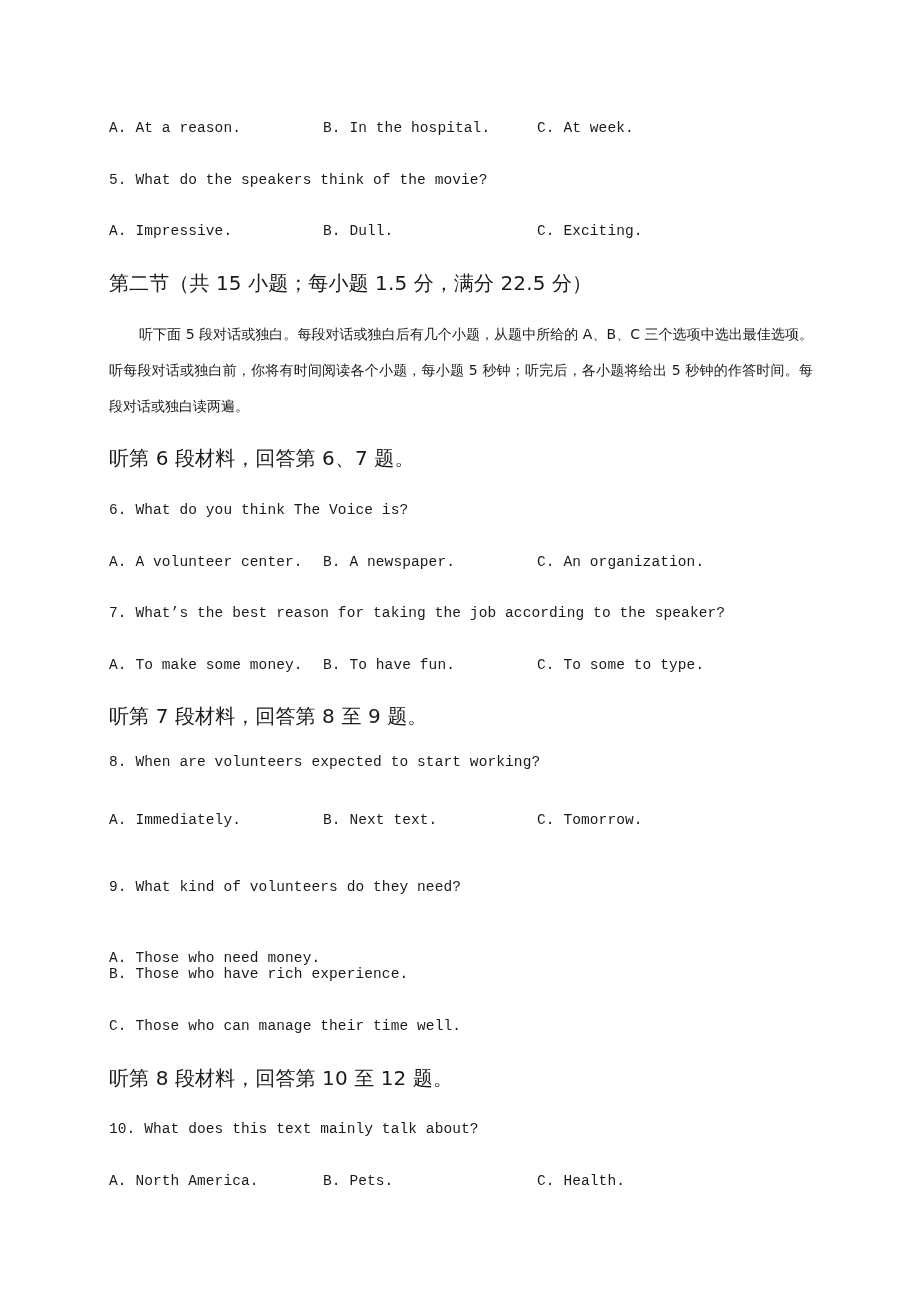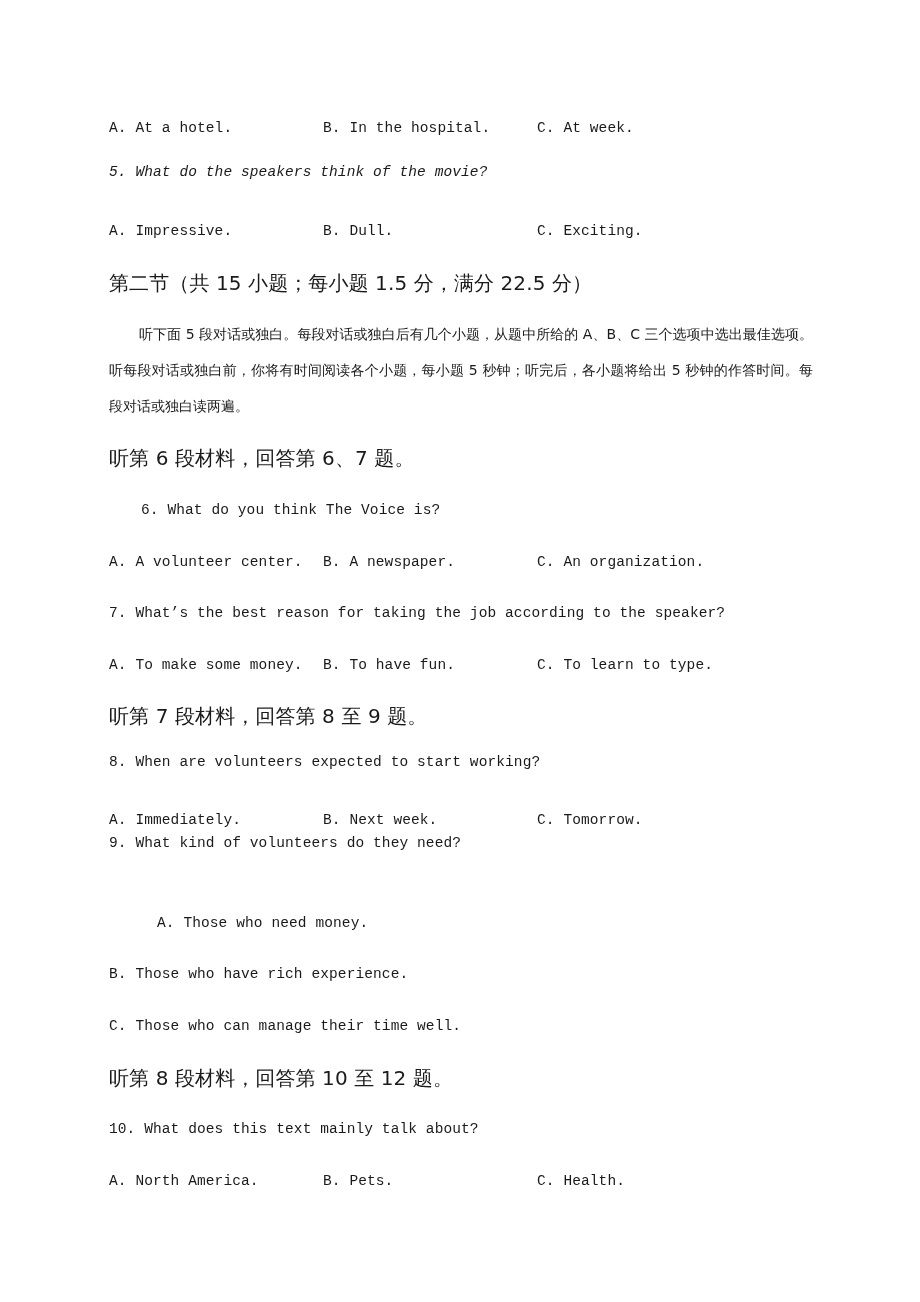--- a/index.html
+++ b/index.html
@@ -14,63 +14,63 @@
   .cn { font-family: "DejaVu Sans", "Liberation Sans", sans-serif; font-size: 20px; }
   .para { position: absolute; left: 109px; width: 704px; font-size: 14px; line-height: 36px;
           font-family: "DejaVu Sans", "Liberation Sans", sans-serif; text-indent: 30px; text-align: justify; }
 </style>
 </head>
 <body>
 
 <div>
 
   <div class="line opts" style="top:117px;">
-    <span class="opt a">A. At a hotel.</span>
+    <span class="opt a">A. At a reason.</span>
     <span class="opt b">B. In the hospital.</span>
     <span class="opt c">C. At week.</span>
   </div>
 
-  <div class="line" style="top:161px;font-style:italic;">5. What do the speakers think of the movie?</div>
+  <div class="line" style="top:169px;">5. What do the speakers think of the movie?</div>
   <div class="line opts" style="top:220px;">
     <span class="opt a">A. Impressive.</span>
     <span class="opt b">B. Dull.</span>
     <span class="opt c">C. Exciting.</span>
   </div>
 
   <div class="line cn" style="top:272px;">第二节（共 15 小题；每小题 1.5 分，满分 22.5 分）</div>
 
   <div class="para" style="top:316px;">听下面 5 段对话或独白。每段对话或独白后有几个小题，从题中所给的 A、B、C 三个选项中选出最佳选项。听每段对话或独白前，你将有时间阅读各个小题，每小题 5 秒钟；听完后，各小题将给出 5 秒钟的作答时间。每段对话或独白读两遍。</div>
 
   <div class="line cn" style="top:447px;">听第 6 段材料，回答第 6、7 题。</div>
 
-  <div class="line" style="top:499px;margin-left:32px;">6. What do you think The Voice is?</div>
+  <div class="line" style="top:499px;">6. What do you think The Voice is?</div>
   <div class="line opts" style="top:551px;">
     <span class="opt a">A. A volunteer center.</span>
     <span class="opt b">B. A newspaper.</span>
     <span class="opt c">C. An organization.</span>
   </div>
 
   <div class="line" style="top:602px;">7. What’s the best reason for taking the job according to the speaker?</div>
   <div class="line opts" style="top:654px;">
     <span class="opt a">A. To make some money.</span>
     <span class="opt b">B. To have fun.</span>
-    <span class="opt c">C. To learn to type.</span>
+    <span class="opt c">C. To some to type.</span>
   </div>
 
   <div class="line cn" style="top:705px;text-align:right;">听第 7 段材料，回答第 8 至 9 题。</div>
 
   <div class="line" style="top:751px;">8. When are volunteers expected to start working?</div>
   <div class="line opts" style="top:809px;">
     <span class="opt a">A. Immediately.</span>
-    <span class="opt b">B. Next week.</span>
+    <span class="opt b">B. Next text.</span>
     <span class="opt c">C. Tomorrow.</span>
   </div>
 
-  <div class="line" style="top:832px;">9. What kind of volunteers do they need?</div>
-  <div class="line" style="top:912px;margin-left:48px;">A. Those who need money.</div>
+  <div class="line" style="top:876px;">9. What kind of volunteers do they need?</div>
+  <div class="line" style="top:947px;">A. Those who need money.</div>
   <div class="line" style="top:963px;">B. Those who have rich experience.</div>
   <div class="line" style="top:1015px;">C. Those who can manage their time well.</div>
 
   <div class="line cn" style="top:1067px;">听第 8 段材料，回答第 10 至 12 题。</div>
 
   <div class="line" style="top:1118px;">10. What does this text mainly talk about?</div>
   <div class="line opts" style="top:1170px;">
     <span class="opt a">A. North America.</span>
     <span class="opt b">B. Pets.</span>
     <span class="opt c">C. Health.</span>

